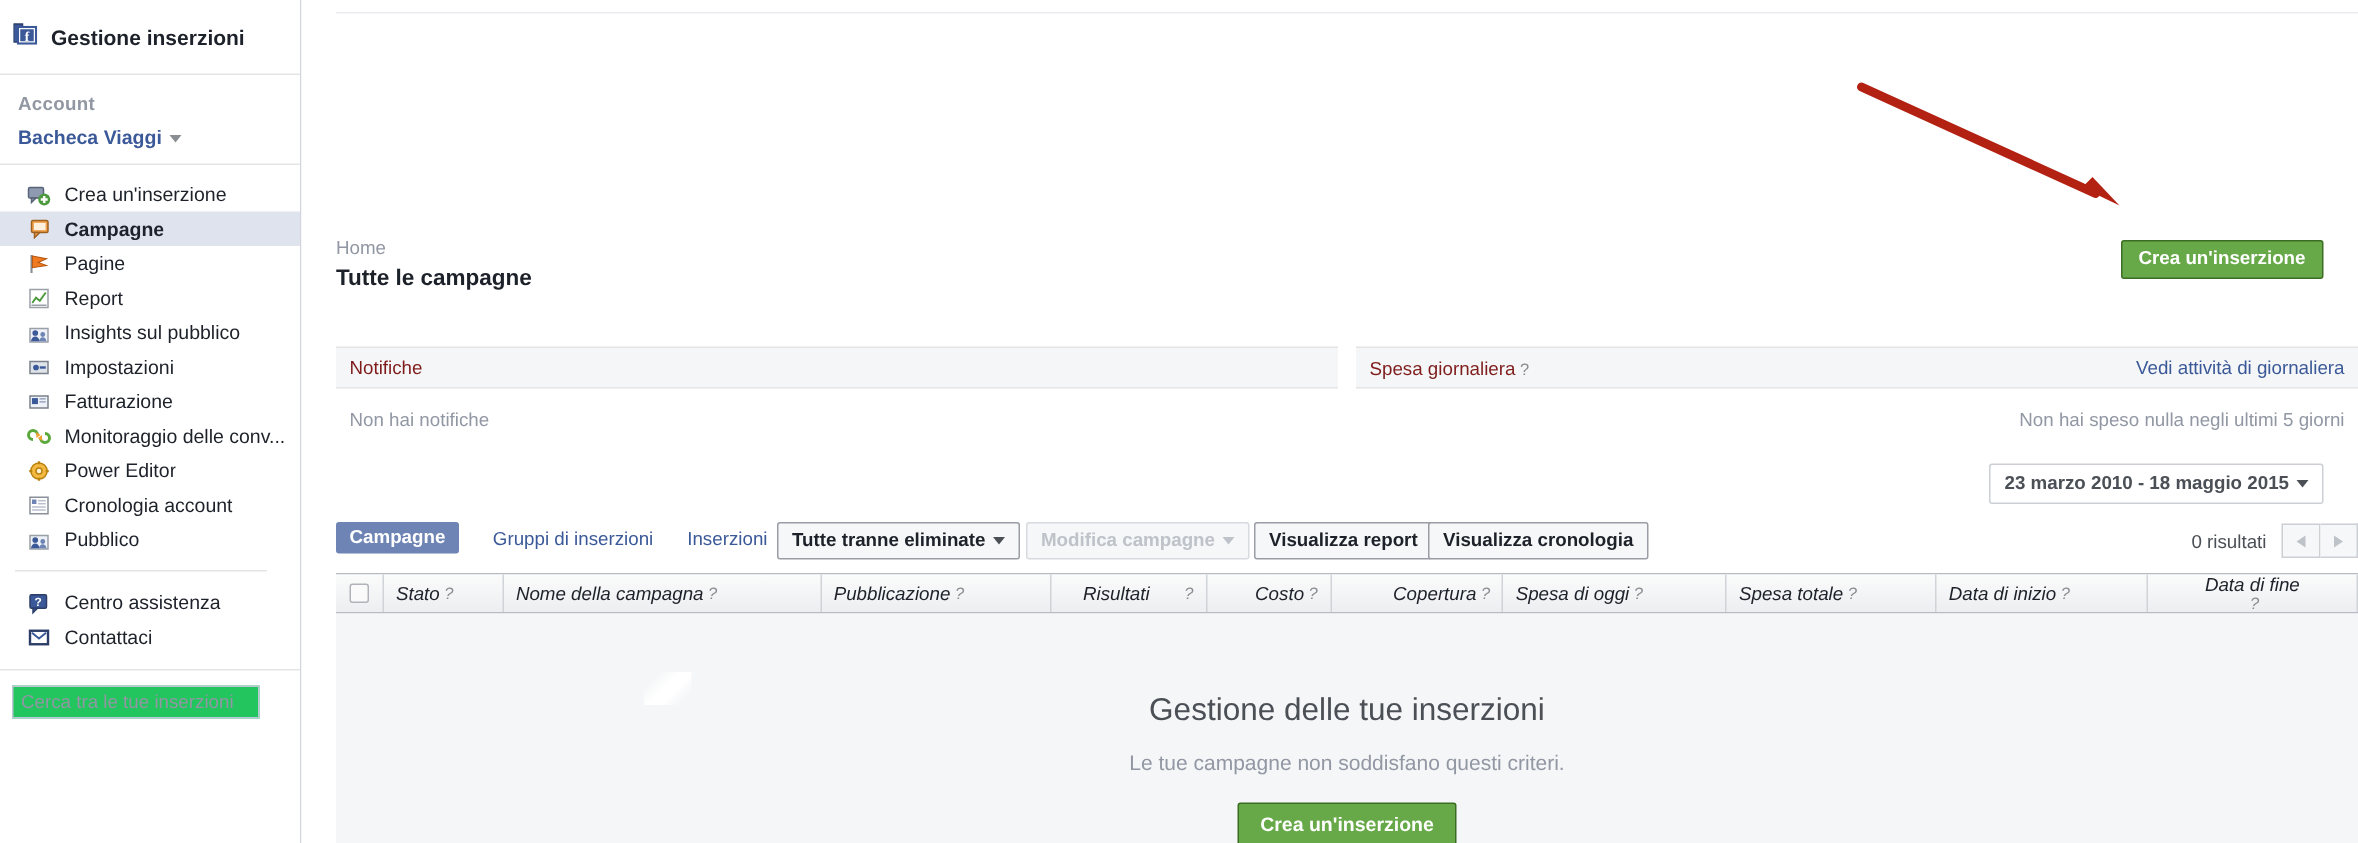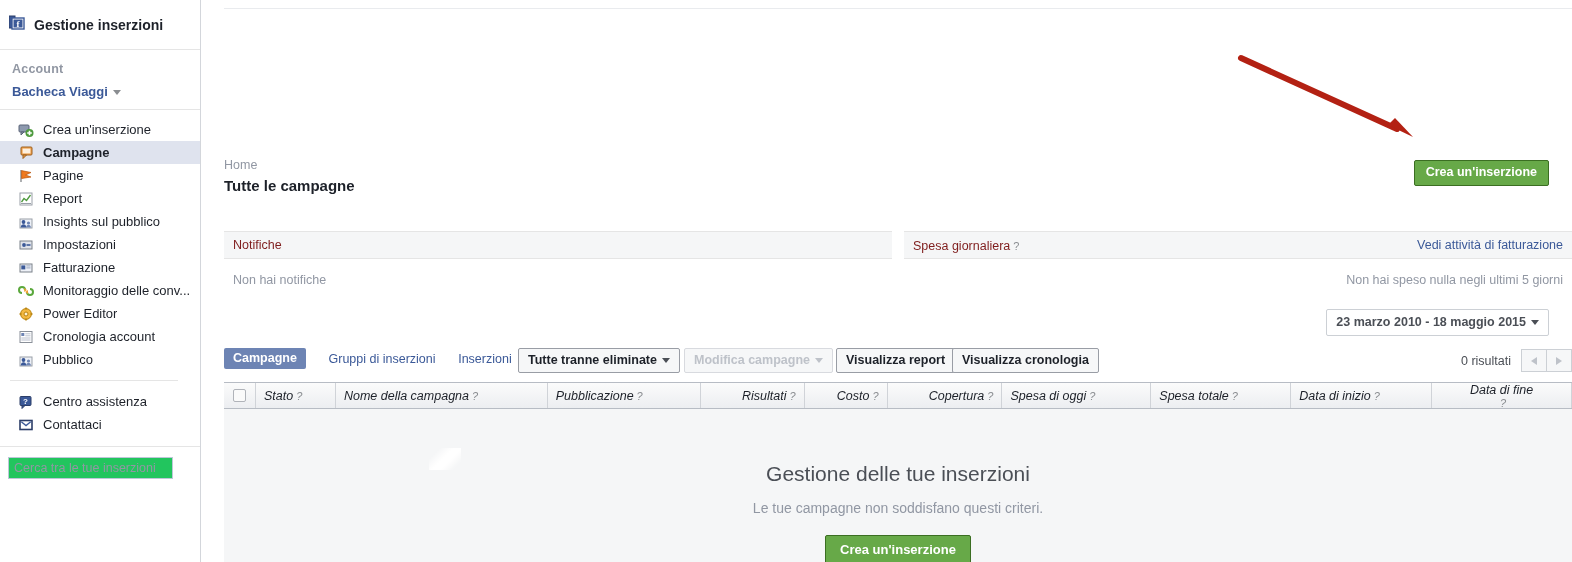--- a/index.html
+++ b/index.html
@@ -421,21 +421,21 @@
         <span class="panel-head-title">Notifiche</span>
       </div>
       <div class="panel-body">Non hai notifiche</div>
     </div>
 
     <div class="panel">
       <div class="panel-head">
         <span>
           <span class="panel-head-title">Spesa giornaliera</span><span class="qmark">?</span>
         </span>
-        <span class="panel-head-link">Vedi attività di fatturazione</span>
+        <span class="panel-head-link">Vedi attività di giornaliera</span>
       </div>
       <div class="panel-body">Non hai speso nulla negli ultimi 5 giorni</div>
     </div>
 
   </div>
 
   <div id="daterange">
     <span>23 marzo 2010 - 18 maggio 2015</span><span class="caret dark"></span>
   </div>
 
@@ -475,21 +475,21 @@
           <span class="qmark">?</span>
         </div>
         <div class="th" style="width: 212px;">
           <span>Nome della campagna</span>
           <span class="qmark">?</span>
         </div>
         <div class="th" style="width: 153px;">
           <span>Pubblicazione</span>
           <span class="qmark">?</span>
         </div>
-        <div class="th right" style="width: 104px;">
+        <div class="th right" style="width: 104px; gap: 20px;">
           <span>Risultati</span>
           <span class="qmark">?</span>
         </div>
         <div class="th right" style="width: 83px;">
           <span>Costo</span>
           <span class="qmark">?</span>
         </div>
         <div class="th right" style="width: 115px;">
           <span>Copertura</span>
           <span class="qmark">?</span>

